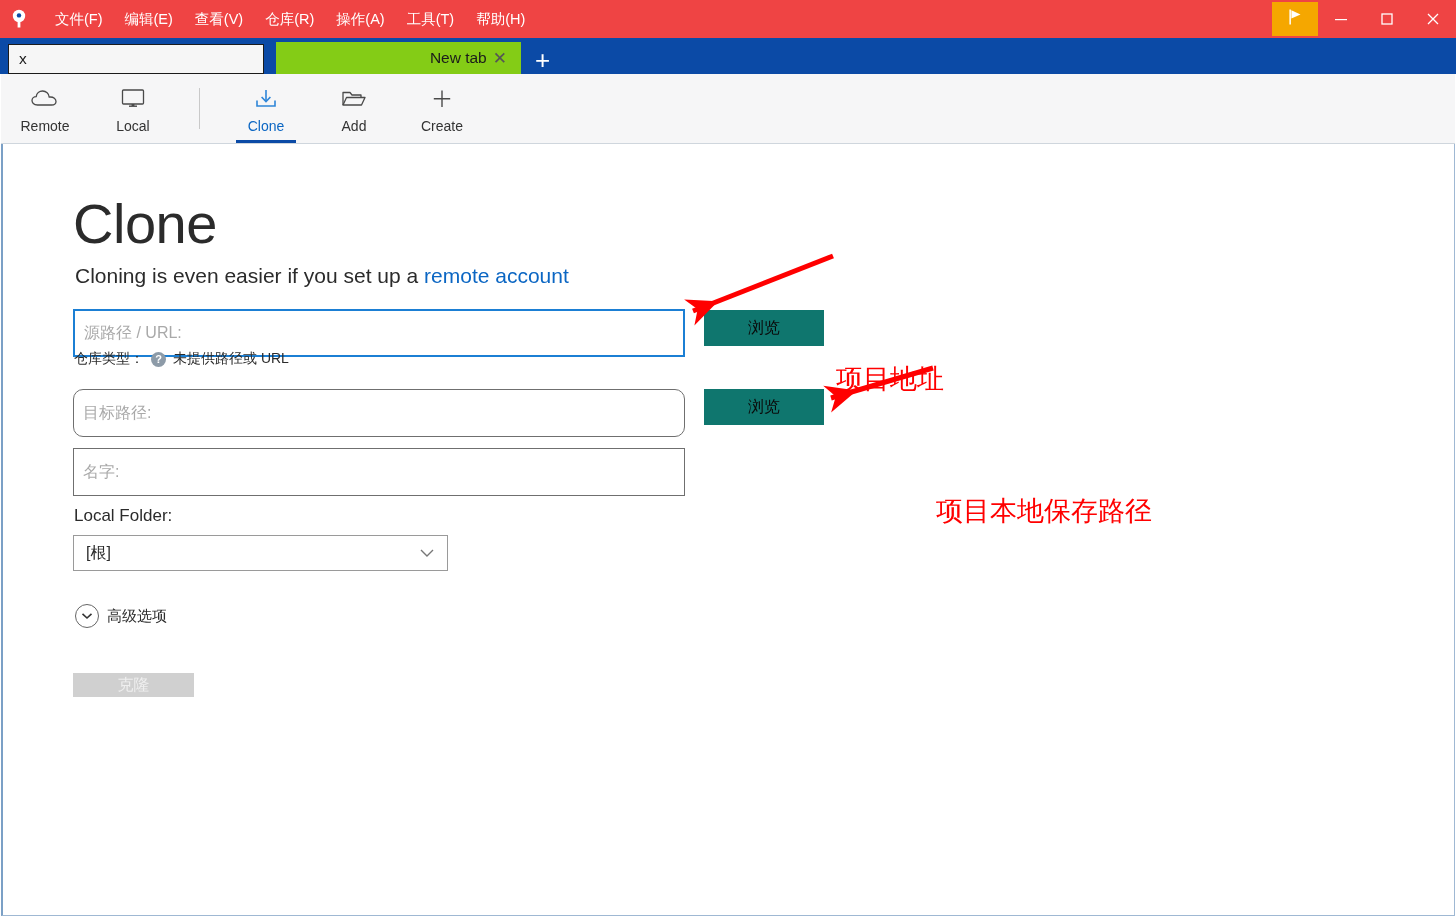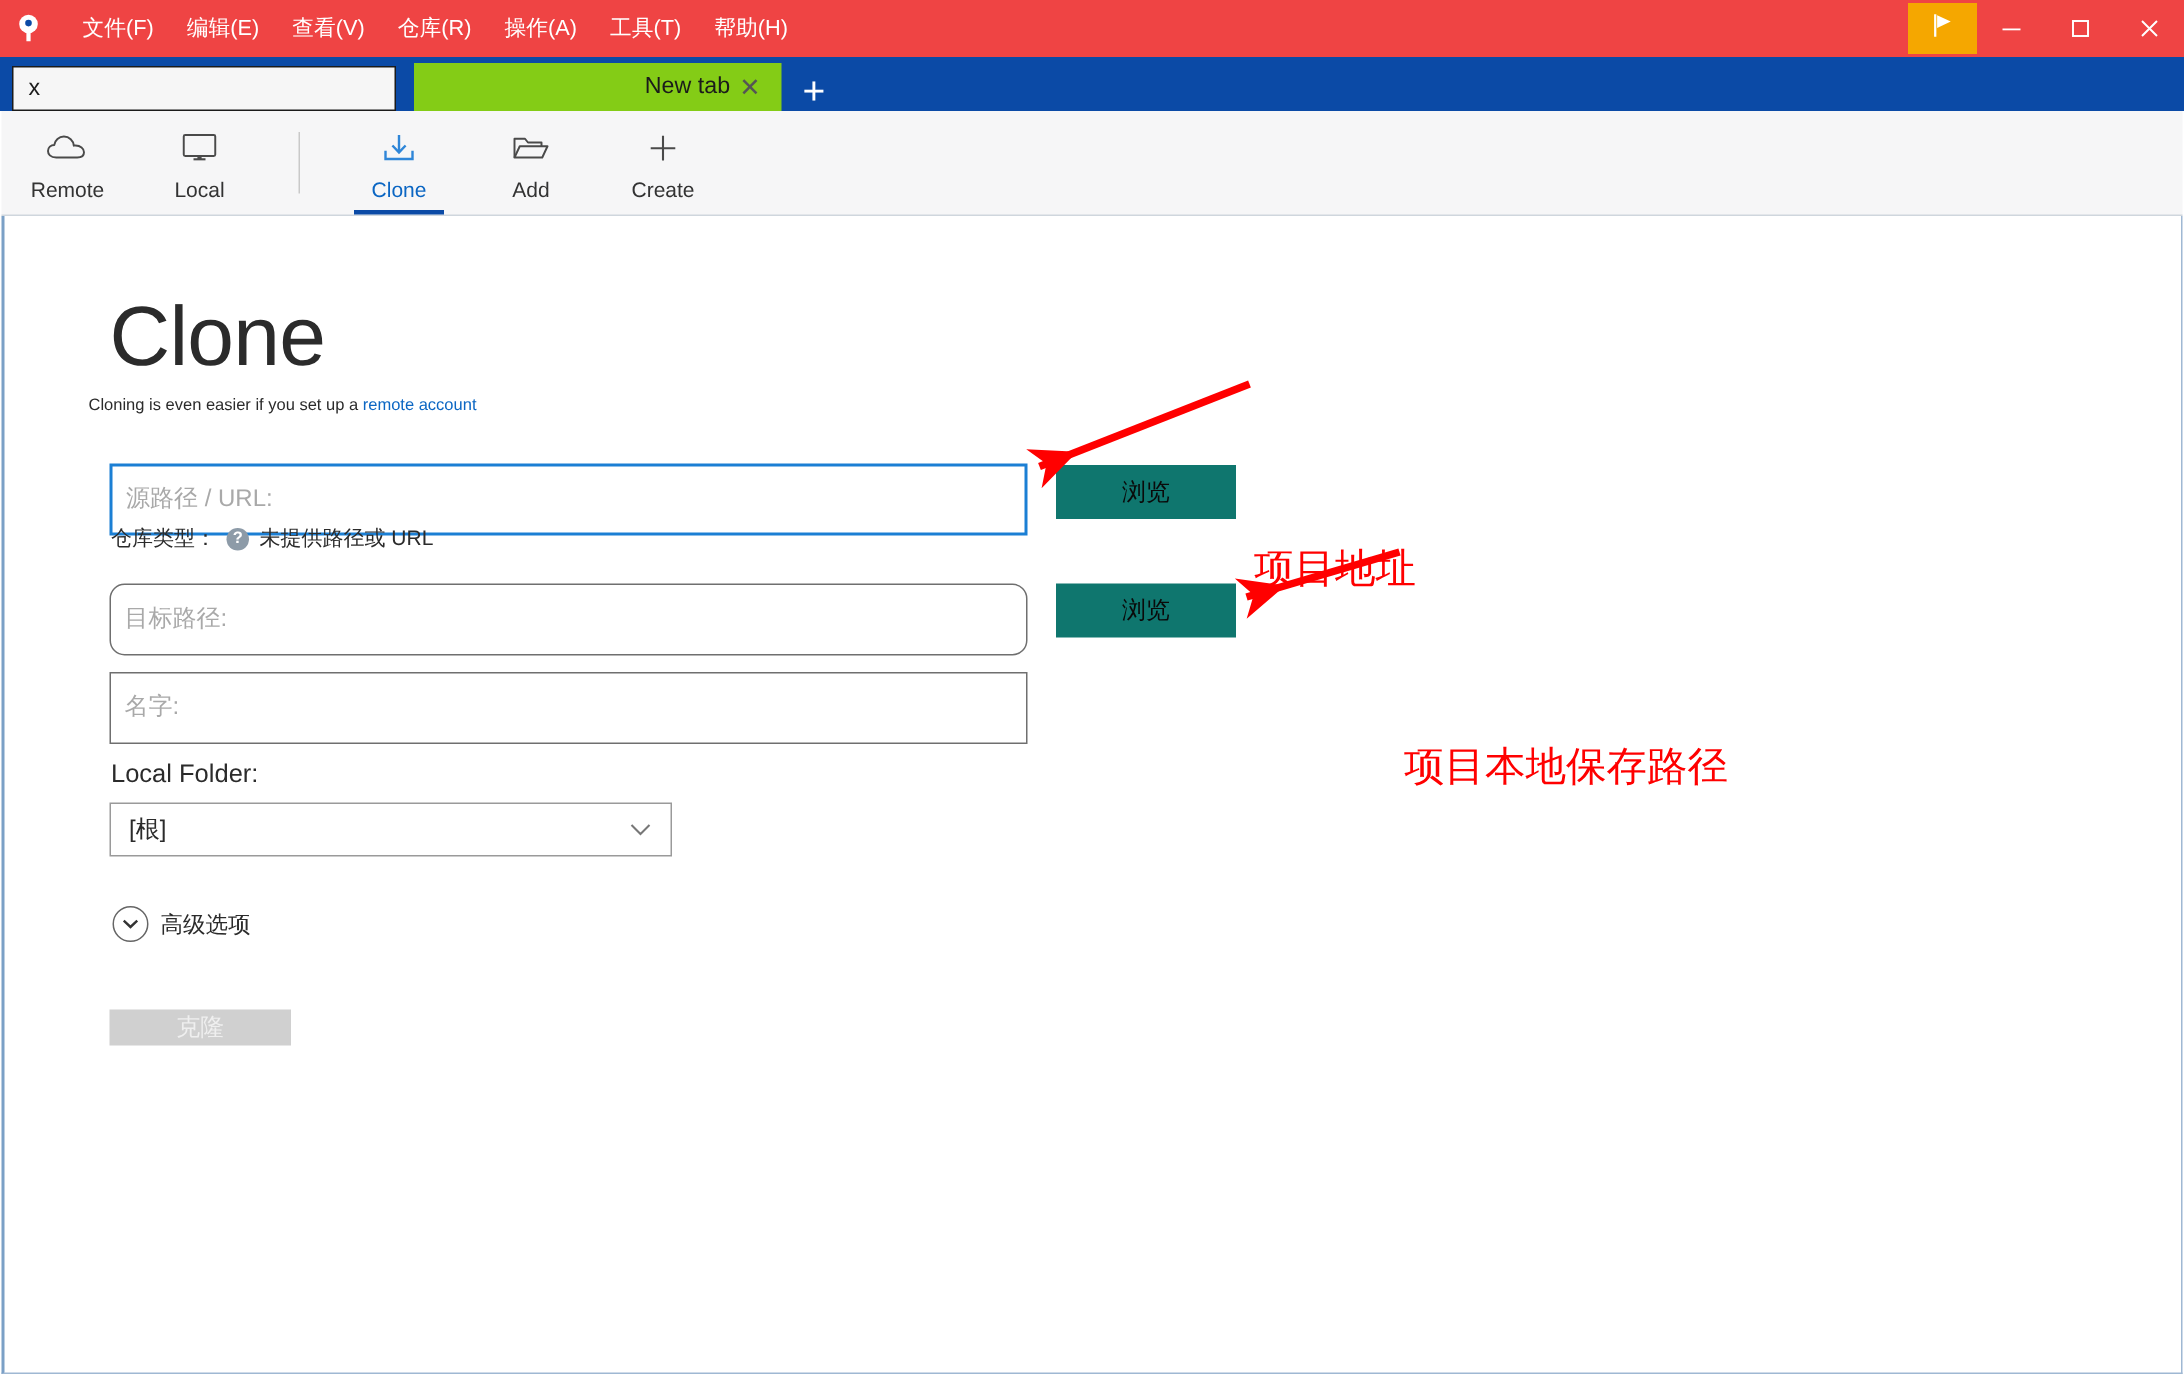--- a/index.html
+++ b/index.html
@@ -142,22 +142,22 @@
     box-sizing: border-box;
     overflow: hidden;
   }
 
   .page-title {
     position: absolute; left: 70px; top: 52px;
     font-size: 56px; font-weight: 400; color: #2b2b2b;
     line-height: 1; letter-spacing: -0.5px;
   }
   .page-subtitle {
-    position: absolute; left: 56px; top: 120px;
-    font-size: 11px; color: #2b2b2b;
+    position: absolute; left: 72px; top: 120px;
+    font-size: 21px; color: #2b2b2b;
   }
   .link { color: #0b66c3; cursor: pointer; }
 
   .field {
     position: absolute;
     height: 48px;
     box-sizing: border-box;
     border: 1px solid #6f6f6f;
     background: #ffffff;
     font-size: 16px;

